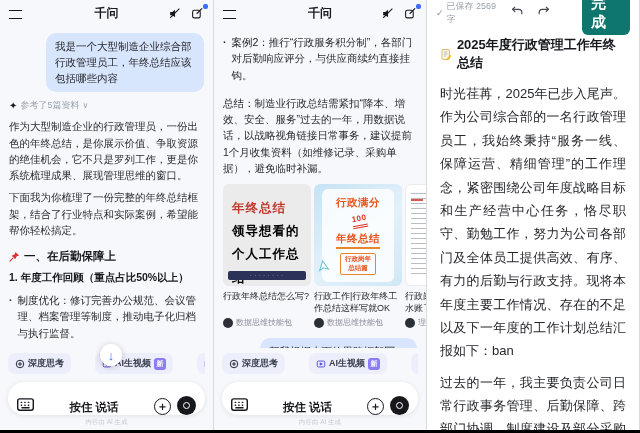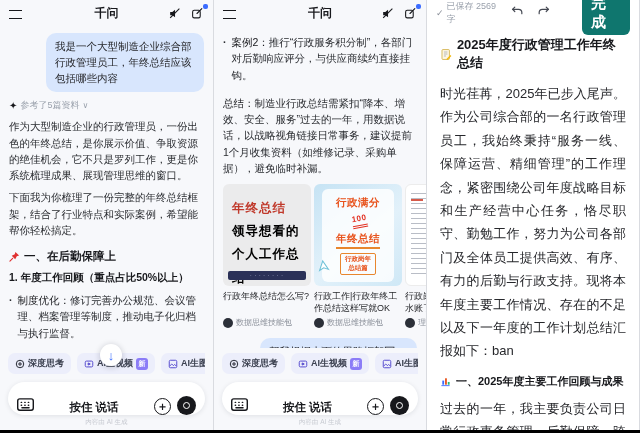--- a/index.html
+++ b/index.html
@@ -28,21 +28,21 @@
   .chev { font-size:8px; color:#9aa1ac; }
   .p { font-size:10.5px; color:#2a2c31; line-height:1.55; margin:6px 0; }
   .h-pin { display:flex; align-items:center; gap:4px; font-weight:bold; font-size:11.5px; color:#17181c; margin:11px 0 7px; }
   .line-b { font-size:10.5px; font-weight:bold; color:#17181c; margin:7px 0; }
   .bullet { display:flex; font-size:10.5px; color:#2a2c31; line-height:1.55; margin:6px 0; }
   .bullet .dot { font-weight:bold; margin-right:5px; }
   .bt { font-weight:normal; color:#17181c; }
 
   
   .bottom { position:absolute; left:0; right:0; bottom:0; padding:5px 8px 3px; background:#f7f8fb; }
-  .chips { display:flex; gap:6px; margin-bottom:8px; white-space:nowrap; overflow:hidden; }
+  .chips { display:flex; gap:24px; margin-bottom:8px; white-space:nowrap; overflow:hidden; }
   .chip { flex:none; display:inline-flex; align-items:center; gap:3px; background:#ecEEfb; background:#eceefb;
           border-radius:7px; padding:4px 7px; font-size:9px; color:#3c4150; font-weight:bold; }
   .chip svg { flex:none; }
   .badge-new { background:#8b7cf7; color:#fff; font-size:7px; padding:1px 2.5px; border-radius:3px; font-weight:bold; }
   .inputbar { display:flex; align-items:flex-end; gap:6px; background:#fff; border-radius:17px; height:33px; padding:0 9px;
               box-shadow:0 1px 5px rgba(20,25,40,.10); }
   .hold { flex:1; text-align:center; font-weight:bold; font-size:11.5px; color:#17181c; }
   .plus-btn { width:17px; height:17px; border:1.7px solid #17181c; border-radius:50%; display:flex; align-items:center;
               justify-content:center; font-size:11px; font-weight:bold; color:#17181c; line-height:1; }
   .rec-btn { width:19px; height:19px; border-radius:50%; background:#17181c; display:flex; align-items:center; justify-content:center; }
@@ -345,27 +345,18 @@
     <div class="doc-body">
       <div class="doc-title">
         <svg width="13" height="13" viewBox="0 0 24 24">
             <rect x="4" y="2" width="15" height="20" rx="2" fill="#fdf6e3" stroke="#c9a227" stroke-width="1.4"></rect>
             <path d="M8 7h7M8 11h7M8 15h4" stroke="#9aa0ab" stroke-width="1.4"></path>
             <path d="M13.5 20.5l7.5-7.5 2 2-7.5 7.5h-2v-2z" fill="#f2b705"></path>
           </svg>
         <span>2025年度行政管理工作年终总结</span>
       </div>
       <div class="doc-p">时光荏苒，2025年已步入尾声。作为公司综合部的一名行政管理员工，我始终秉持“服务一线、保障运营、精细管理”的工作理念，紧密围绕公司年度战略目标和生产经营中心任务，恪尽职守、勤勉工作，努力为公司各部门及全体员工提供高效、有序、有力的后勤与行政支持。现将本年度主要工作情况、存在的不足以及下一年度的工作计划总结汇报如下：ban</div>
-      <div class="doc-h">
-        <svg width="11" height="11" viewBox="0 0 24 24">
-            <path d="M3 21h18" stroke="#3b6cff" stroke-width="2"></path>
-            <rect x="5" y="10" width="4" height="9" fill="#3b6cff"></rect>
-            <rect x="11" y="5" width="4" height="14" fill="#e8541e"></rect>
-            <rect x="17" y="13" width="4" height="6" fill="#2bb673"></rect>
-          </svg>
-        <span>一、2025年度主要工作回顾与成果</span>
-      </div>
       <div class="doc-p">过去的一年，我主要负责公司日常行政事务管理、后勤保障、跨部门协调、制度建设及部分采购管理工作。在日常行政事务方面，我通过优化流程，提高了办公室效率，例如，将文件处理时间缩短了20%。在后勤保障上，我成功协调了公司年度会议的场地和住宿安排，得到了参会者的高度评价。在跨部门协调方面，我组织了10次跨部门沟通会议，确保了项目的顺利进行。在制度建设上，我主导修订了3项公司核心制度，进一步提升了管理的规范化和科学性。在采购管理工作中，通过引入竞争性招标机制，节省了大约15%的采购成本。在部门领导的指导和同事们的协作下，各项工作得以有序推进，并取得了一定成效。</div>
 
     </div>
   </div>
 
 </div>
 
 </body></html>

